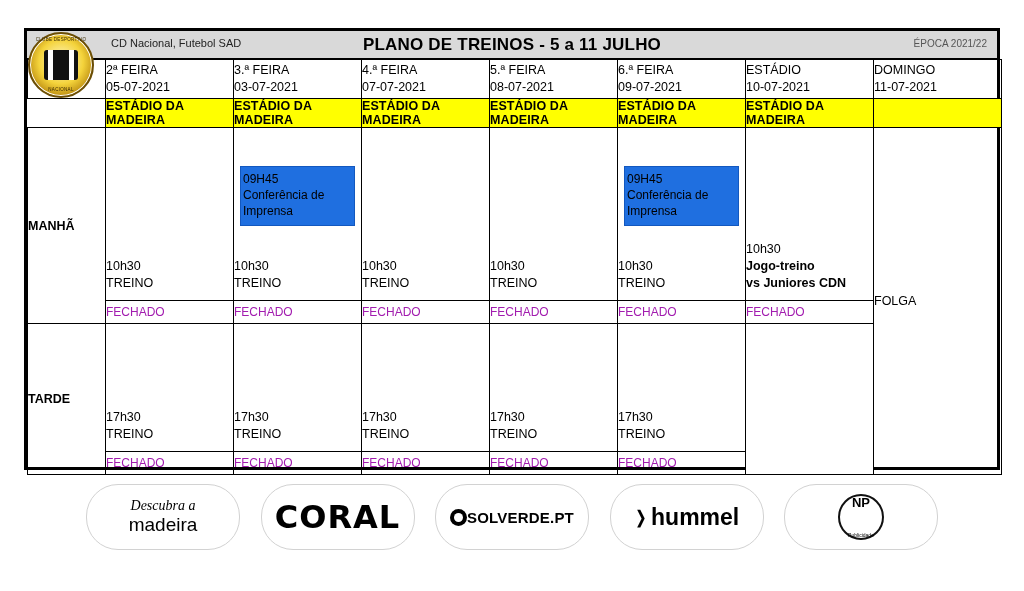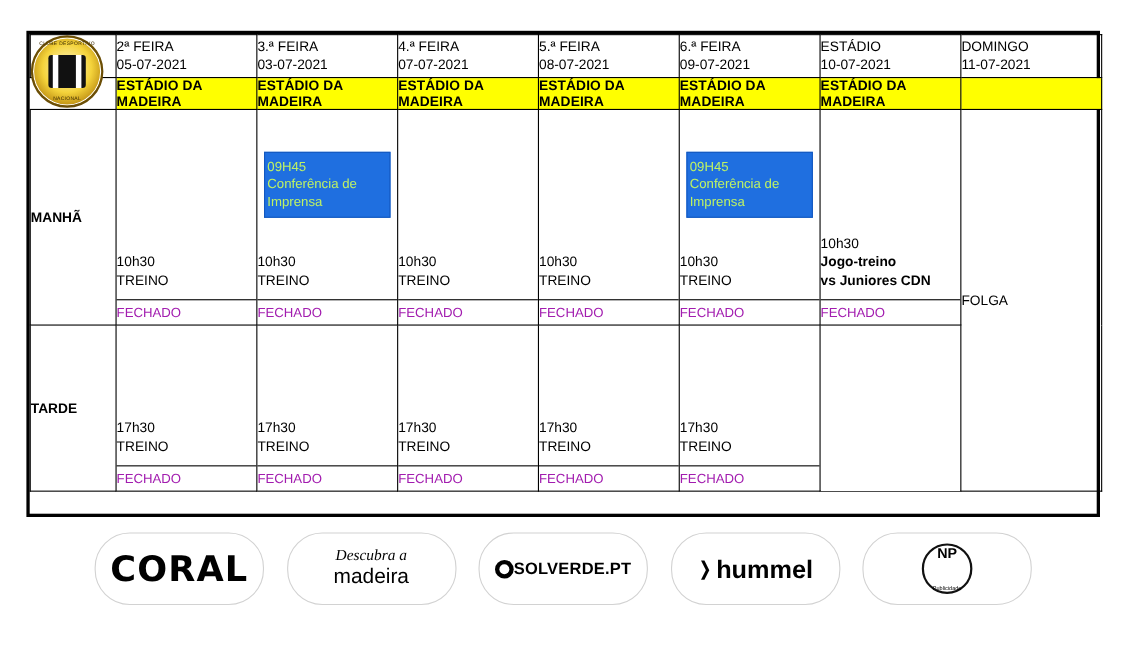--- a/index.html
+++ b/index.html
@@ -173,21 +173,21 @@
     display: flex;
     flex-direction: column;
     justify-content: flex-end;
   }
   .presser {
     position: absolute;
     left: 6px;
     right: 6px;
     top: 38px;
     background: #1f6fe0;
-    color: #bef264;
+    color: #000000;
     font-size: 12px;
     line-height: 16px;
     padding: 4px 2px 6px 2px;
     border: 1px solid #1358bf;
   }
   .train-block {
     padding-bottom: 2px;
     font-size: 12.5px;
     line-height: 17px;
   }
@@ -300,20 +300,25 @@
   }
   .np-circle .sml { font-size: 5px; font-weight: normal; margin-top: 1px; }
 </style>
 </head>
 <body>
 
 <div class="page">
 
   <div class="sheet">
 
+    <div class="header-band">
+      <div class="club-sub">CD Nacional, Futebol SAD</div>
+      <div class="plan-title">PLANO DE TREINOS - 5 a 11 JULHO</div>
+      <div class="season">ÉPOCA 2021/22</div>
+    </div>
 
     <table class="grid">
       <colgroup>
         <col class="col-label">
         <col class="col-day">
           <col class="col-day">
           <col class="col-day">
           <col class="col-day">
         <col class="col-day">
           <col class="col-day">
@@ -501,27 +506,27 @@
   </div>
 
   <div class="crest">
     <div class="ring-txt">CLUBE DESPORTIVO</div>
     <div class="inner"></div>
     <div class="ring-txt bottom">NACIONAL</div>
   </div>
 
   <div class="sponsors">
     <div class="sp">
-      <div class="sp-coral">CORAL</div>
-    </div>
-    <div class="sp">
       <div class="sp-madeira">
         <span class="d1">Descubra a</span>
         <span class="d2">madeira</span>
       </div>
+    </div>
+    <div class="sp">
+      <div class="sp-coral">CORAL</div>
     </div>
     <div class="sp">
       <div class="sp-solverde">
         <span class="sun"></span>
         <span>SOLVERDE.PT</span>
       </div>
     </div>
     <div class="sp">
       <div class="sp-hummel">
         <span class="chev">❭</span>

